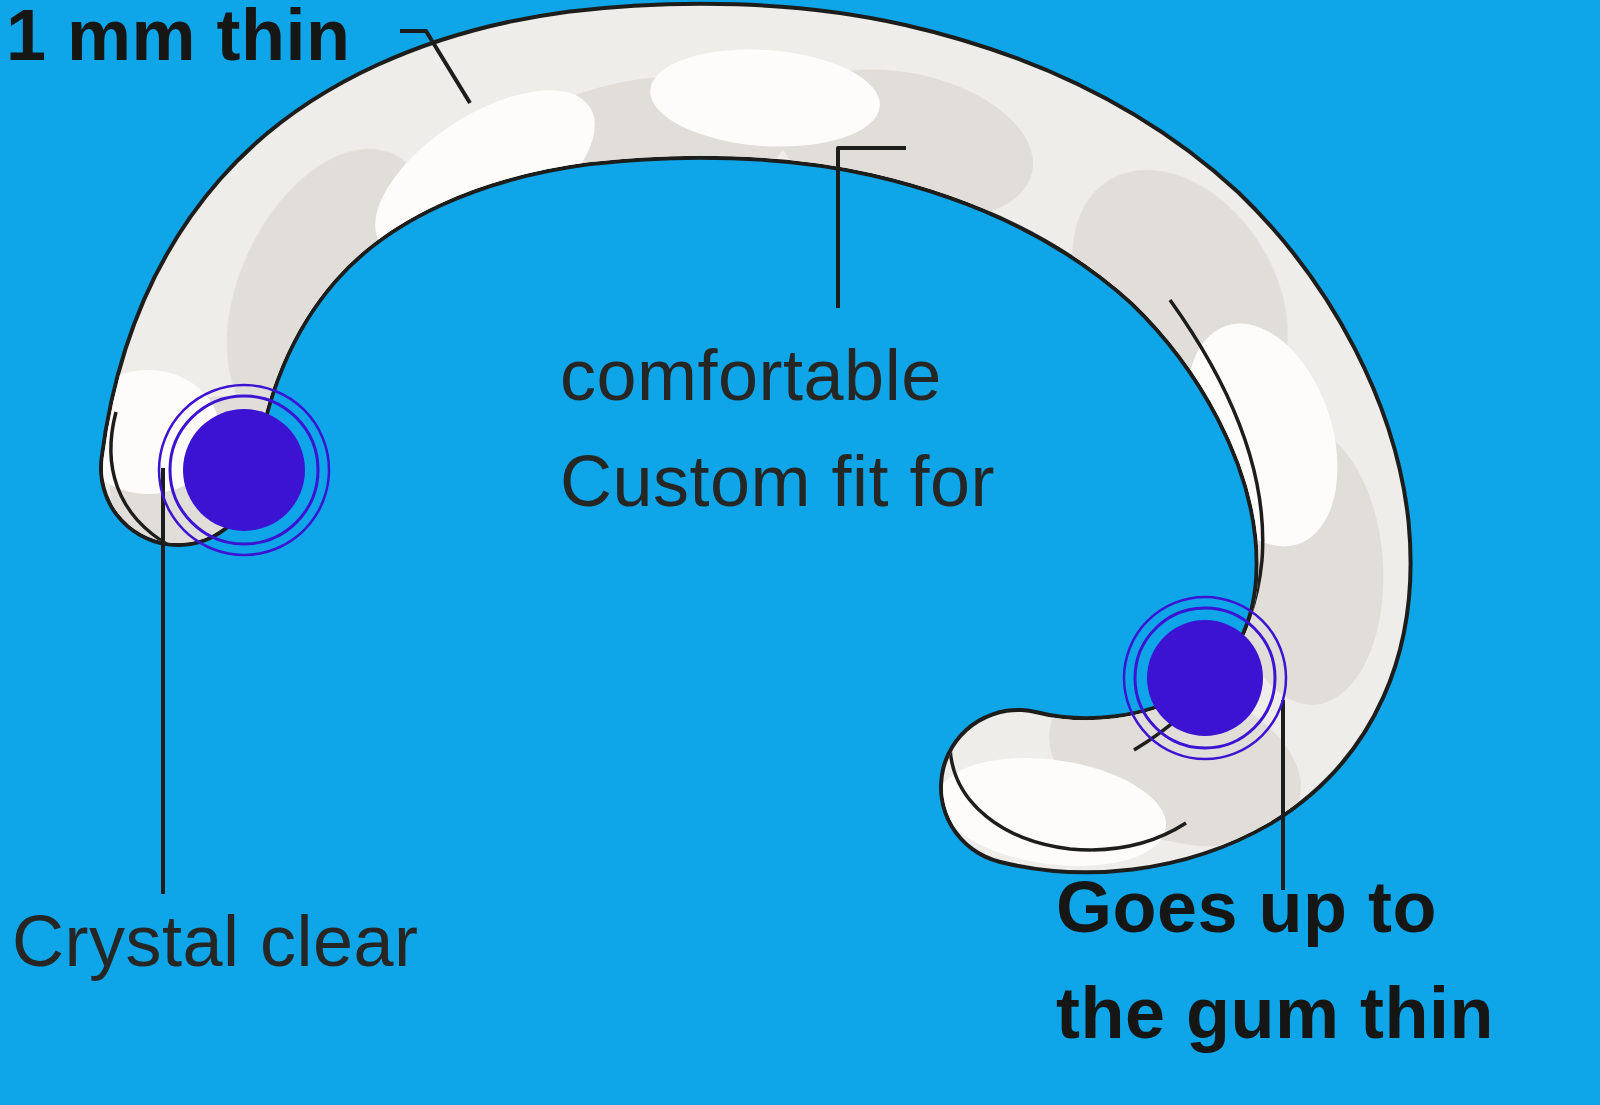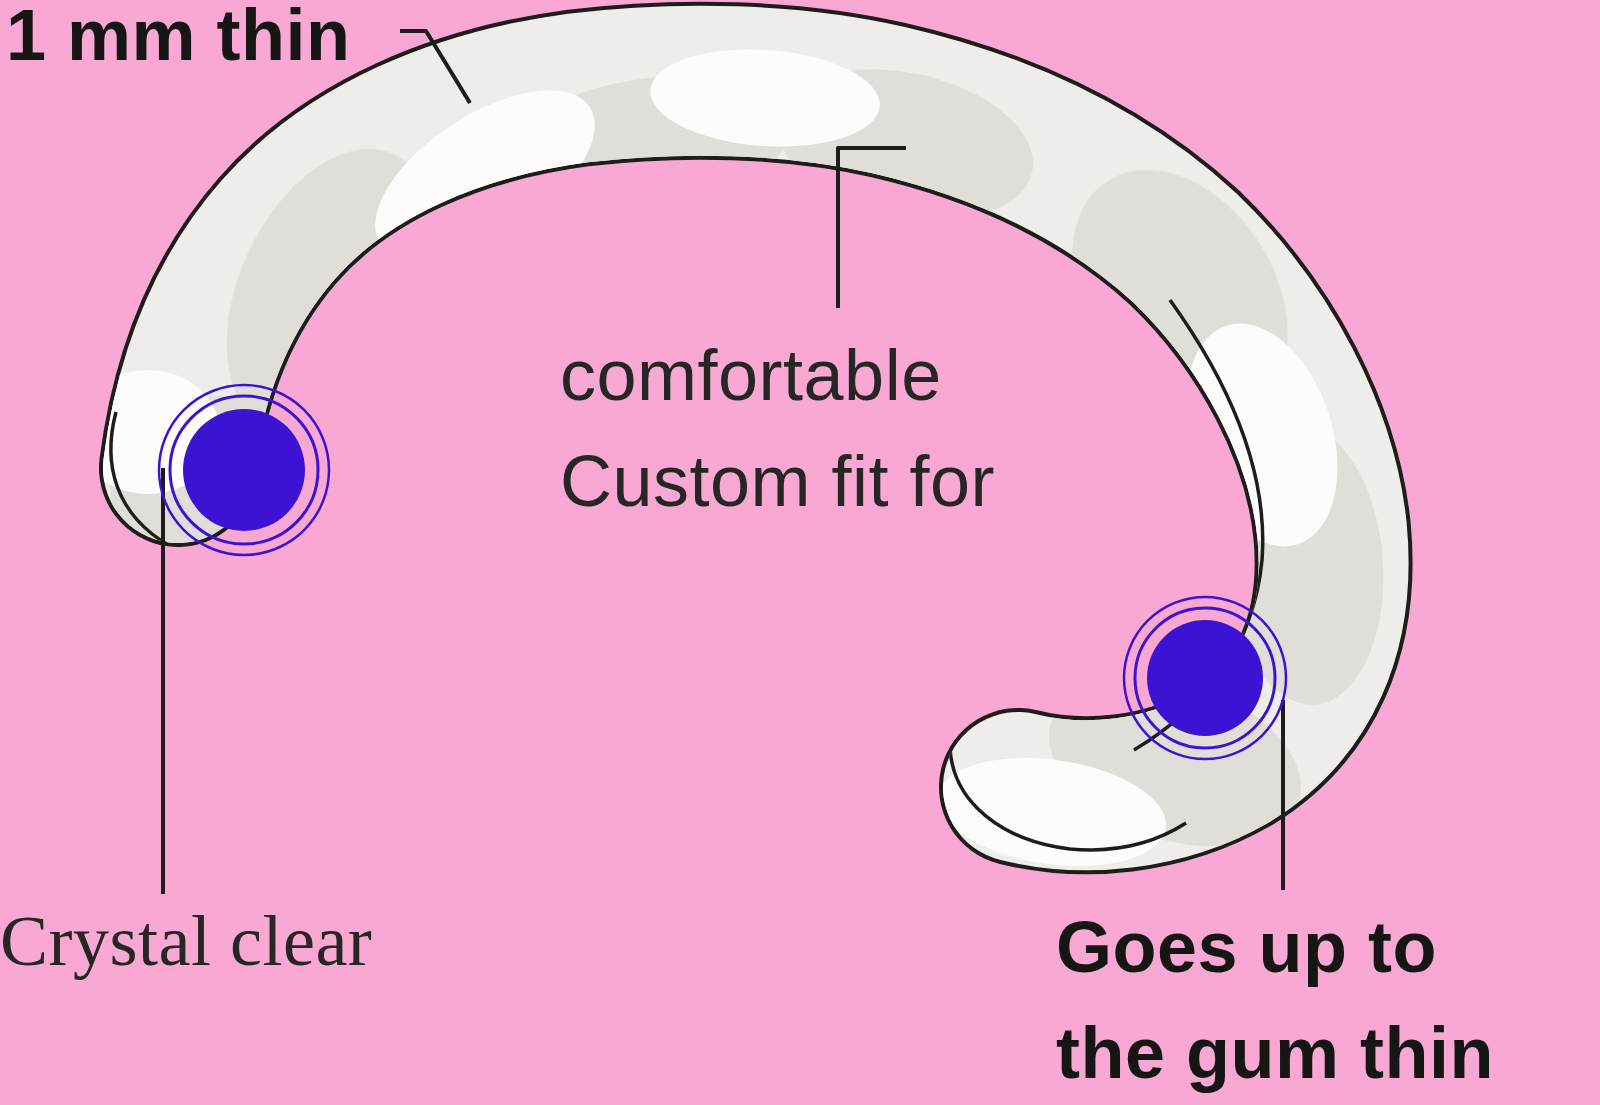--- a/index.html
+++ b/index.html
@@ -7,21 +7,21 @@
     width: 1600px;
     height: 1105px;
     overflow: hidden;
     background: #f4f1ec;
     font-family: "Liberation Sans", sans-serif;
   }
   #stage {
     position: relative;
     width: 1600px;
     height: 1105px;
-    background: #f9a8d4;
+    background: #0ea5e9;
   }
   #tray-svg {
     position: absolute;
     left: 0; top: 0;
   }
   .label {
     position: absolute;
     color: #262624;
     font-size: 72px;
     line-height: 106px;
@@ -90,22 +90,22 @@
     </g>
   </svg>
 
   <div class="label heavy" style="left: 6px; top: -18px;">1 mm thin</div>
 
   <div class="label" style="left: 560px; top: 322px;">
     <div>comfortable</div>
     <div>Custom fit for</div>
   </div>
 
-  <div class="label" style="left: 0; top: 888px; font-family: Liberation Serif, serif;">
+  <div class="label" style="left: 12px; top: 888px;">
     <div>Crystal clear</div>
   </div>
 
-  <div class="label heavy" style="left: 1056px; top: 894px;">
+  <div class="label heavy" style="left: 1056px; top: 854px;">
     <div>Goes up to</div>
     <div>the gum thin</div>
   </div>
 
 </div>
 
 </body></html>

